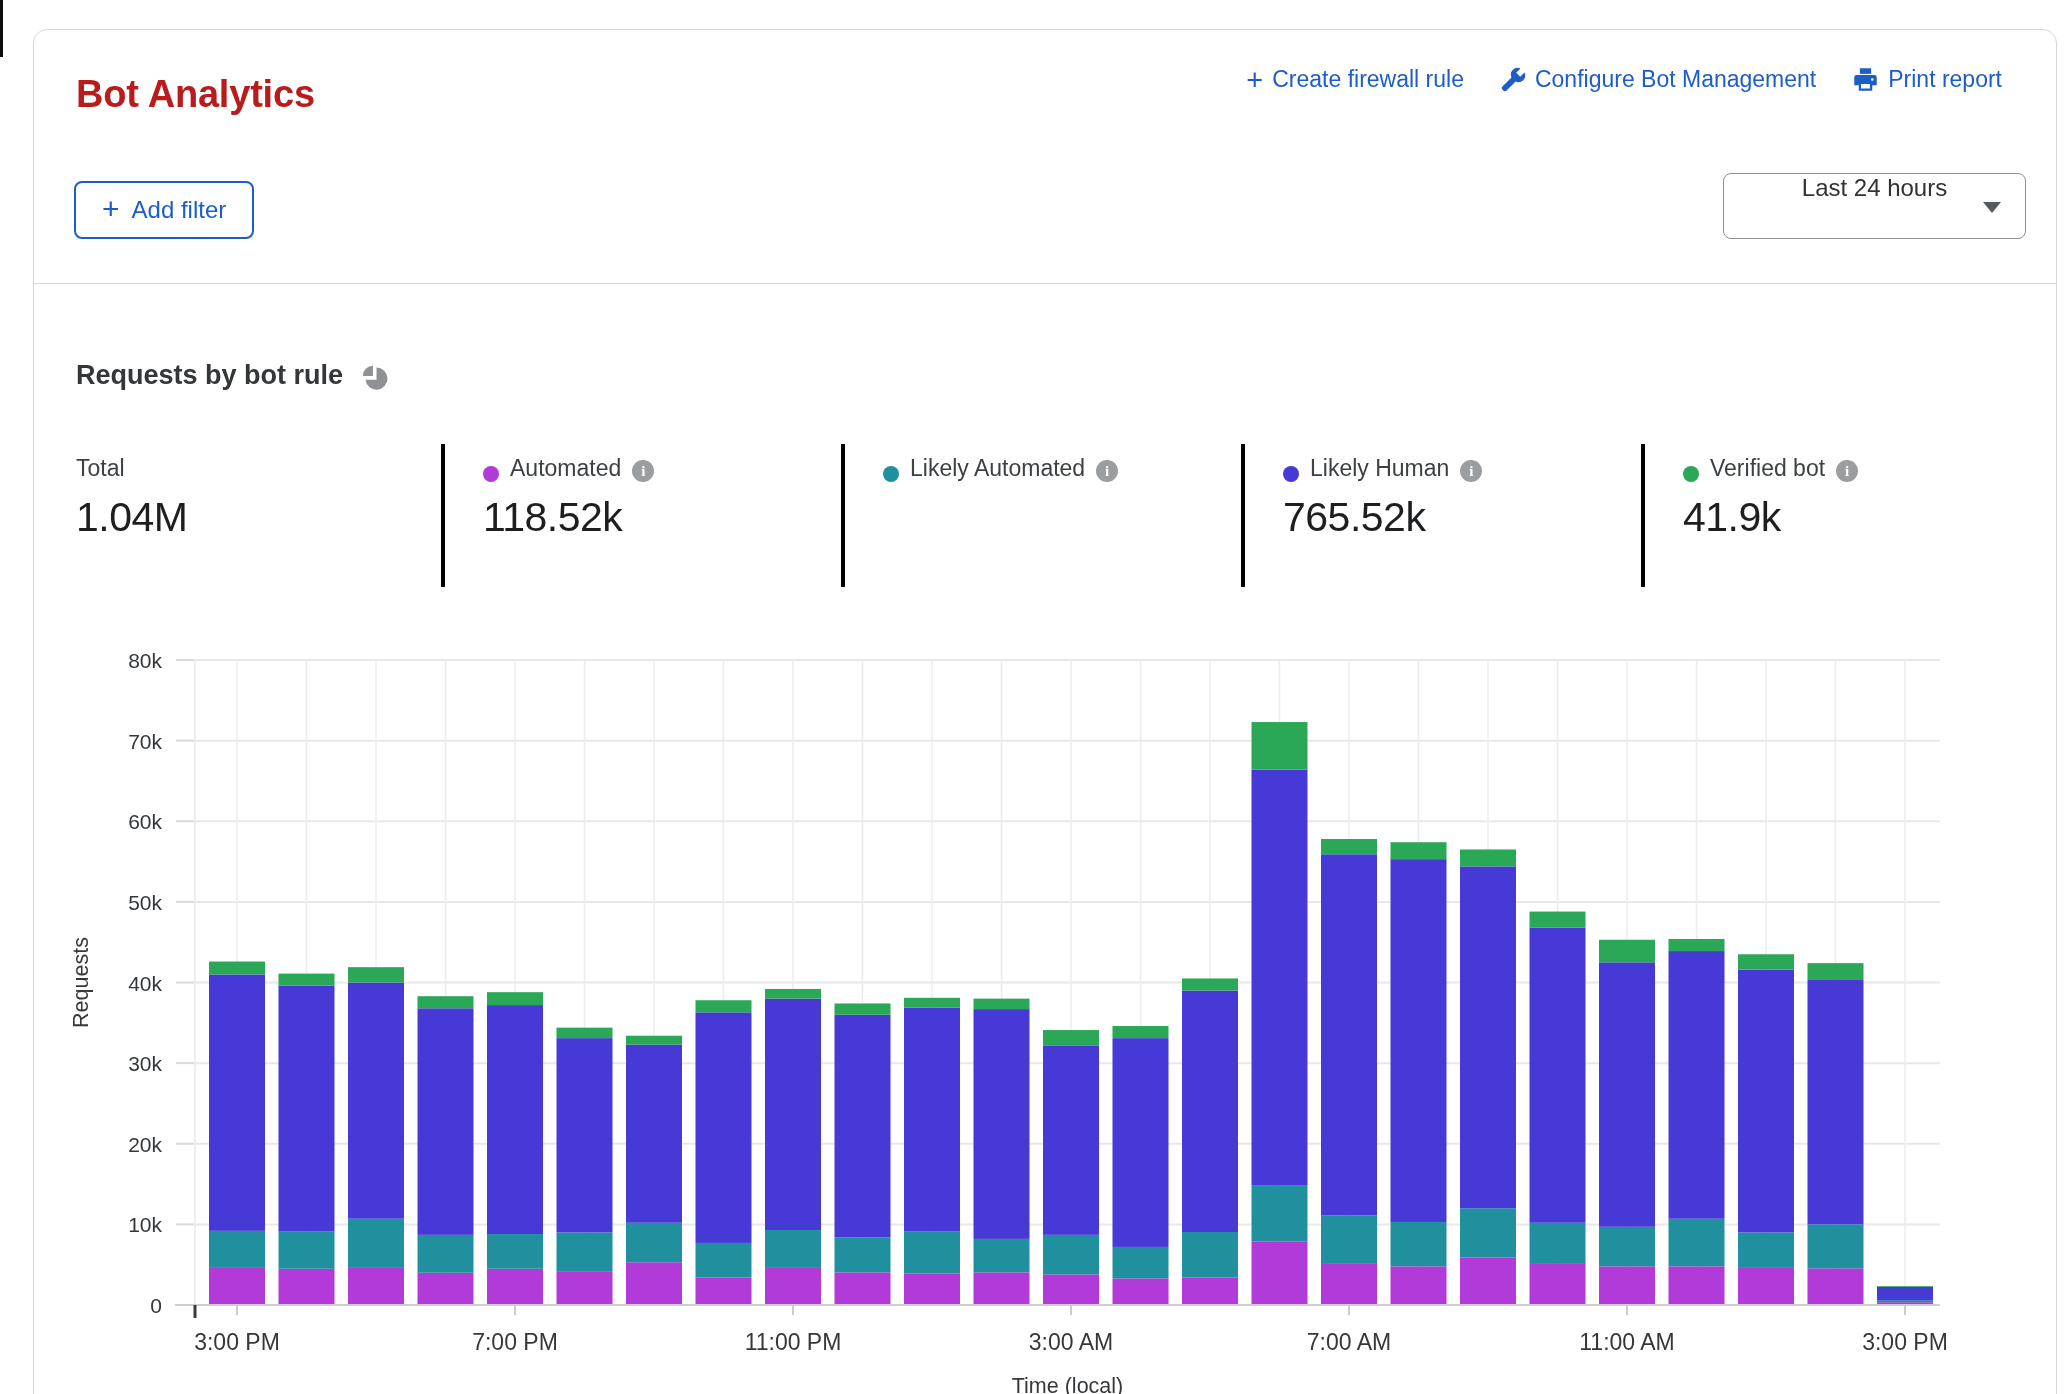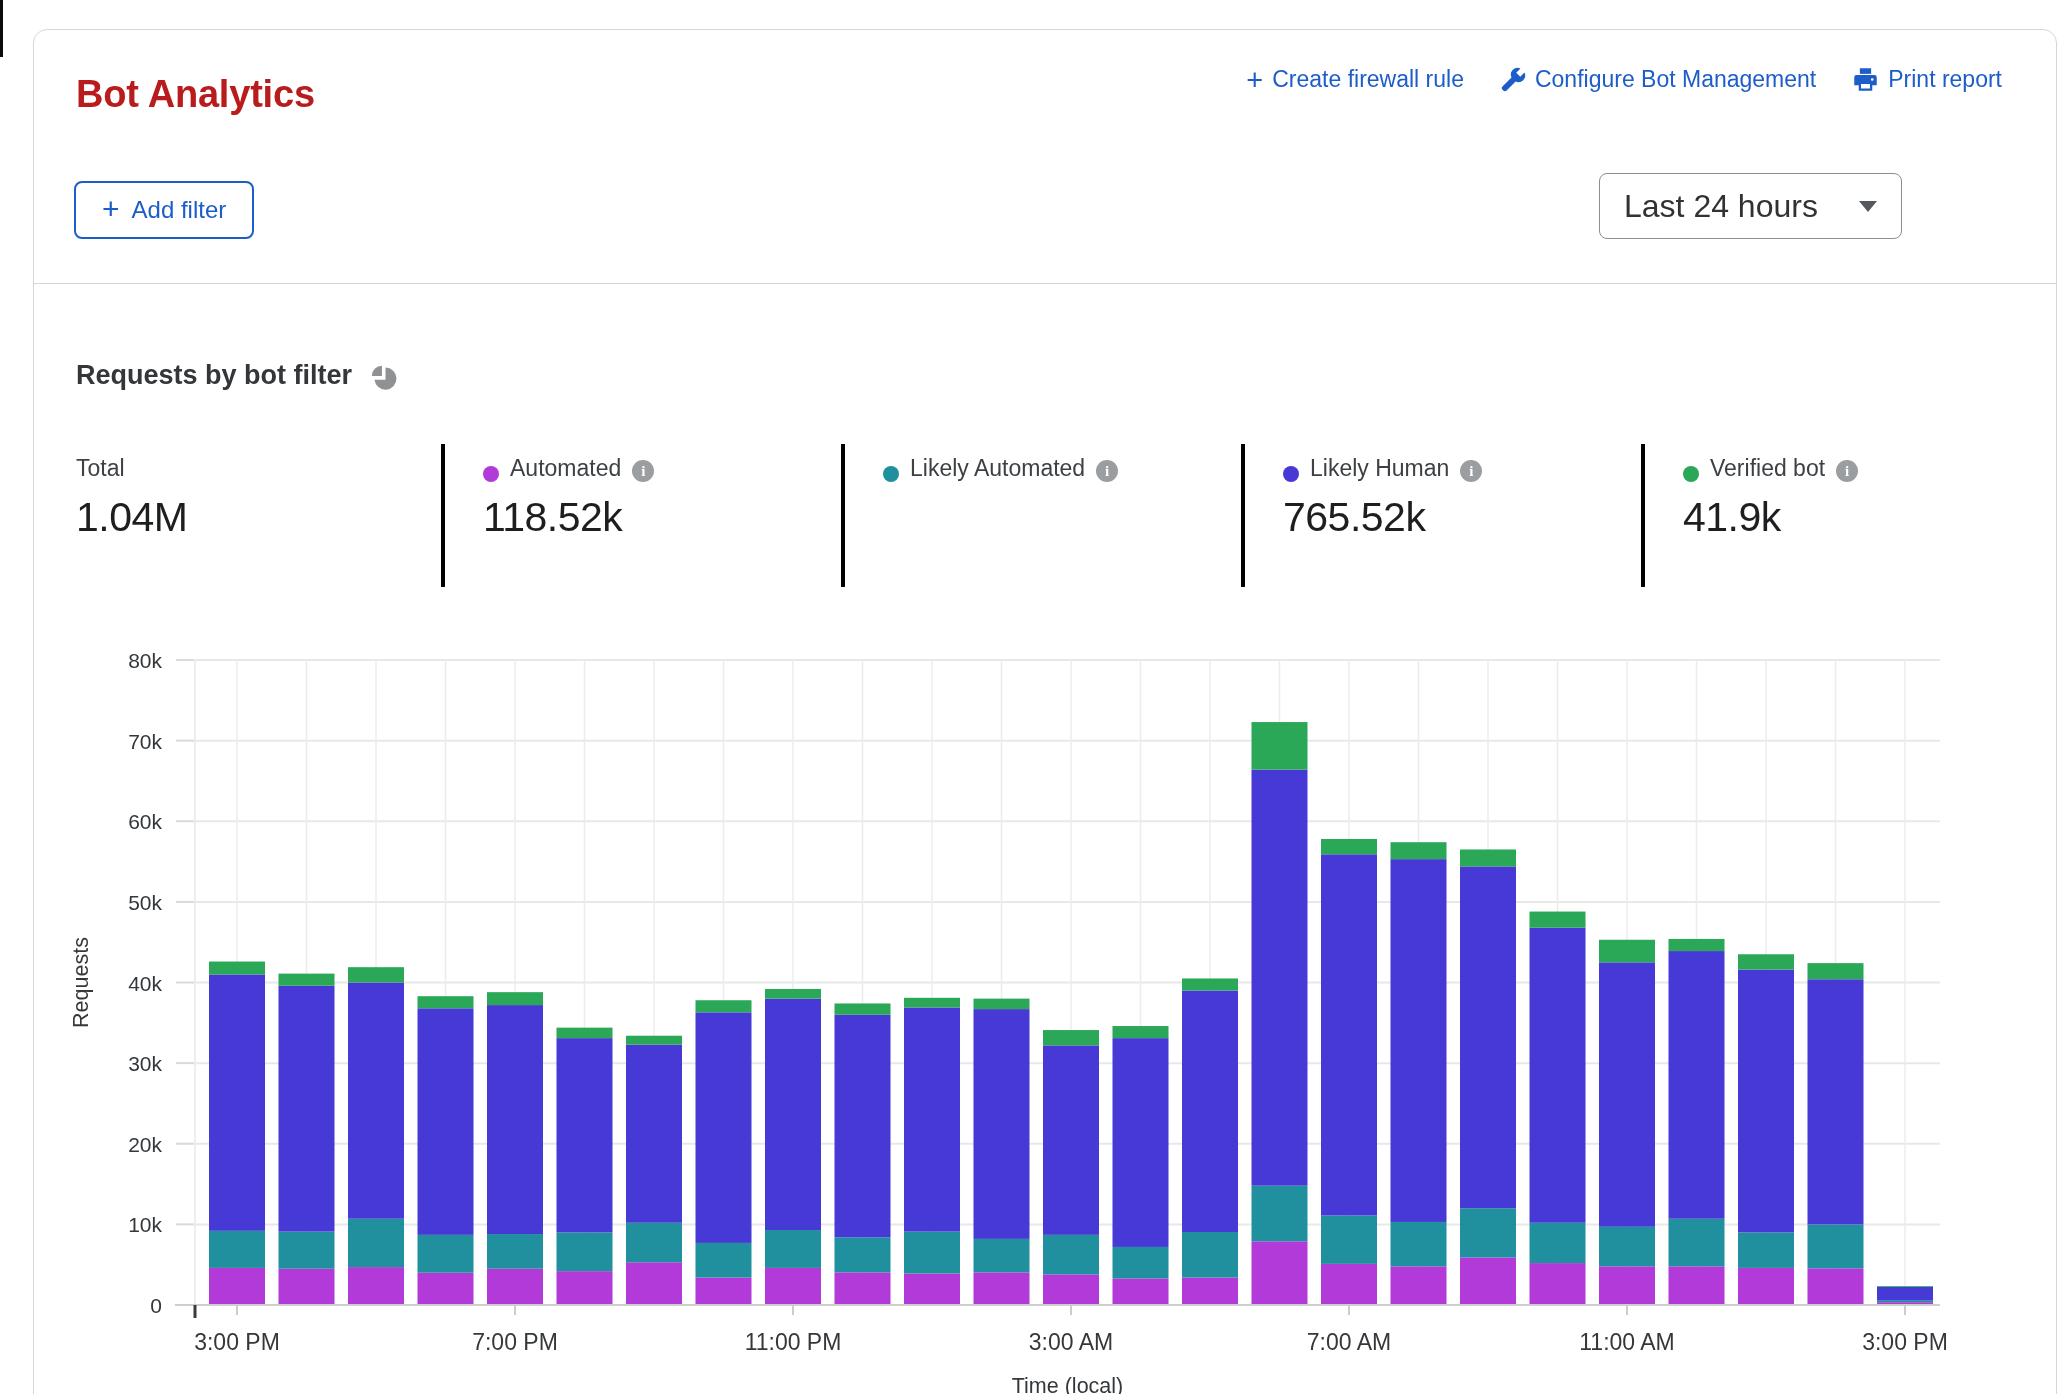--- a/index.html
+++ b/index.html
@@ -24,23 +24,23 @@
   }
   .action-link .plus-glyph { font-size:29px; font-weight:400; line-height:24px; }
   .filter-btn {
     position:absolute; left:40px; top:151px; height:58px; padding:0 26px;
     display:inline-flex; align-items:center; gap:12px; background:#fff;
     border:2px solid #1d5dc9; border-radius:8px; color:#1d5dc9; font-size:24px; cursor:pointer;
     font-family:"Liberation Sans", sans-serif;
   }
   .filter-btn .plus-glyph { font-size:30px; font-weight:400; margin-top:-2px; }
   .time-select {
-    position:absolute; left:1565px; top:143px; width:303px; height:66px;
+    position:absolute; left:1689px; top:143px; width:303px; height:66px;
     border:1px solid #8b8f92; border-radius:8px; background:#fff; cursor:pointer;
-    display:flex; align-items:center; padding:0 24px; font-size:32px; color:#303336;
+    display:flex; align-items:center; padding:0 24px; font-size:24px; color:#303336;flex-direction:column;
   }
   .time-select .caret {
     margin-left:auto; width:0; height:0;
     border-left:9px solid transparent; border-right:9px solid transparent;
     border-top:11px solid #55595d;
   }
   .header-divider { position:absolute; left:0; top:253px; width:100%; height:1px; background:#d6d6d8; }
   .section-head { position:absolute; left:42px; top:330px; display:flex; align-items:center; gap:18px; }
   .section-title { font-size:27px; font-weight:700; color:#33373a; }
   .stats-row { position:absolute; left:0; top:414px; width:100%; height:145px; }
@@ -98,21 +98,21 @@
     </button>
 
     <div class="time-select">
       <span>Last 24 hours</span>
       <span class="caret"></span>
     </div>
 
     <div class="header-divider"></div>
 
     <div class="section-head">
-      <span class="section-title">Requests by bot filter</span>
+      <span class="section-title">Requests by bot rule</span>
       <span style="display:inline-flex; margin-top:4px;">
         <svg width="27" height="27" viewBox="0 0 24 24">
           <path d="M13 12V2.2A9.8 9.8 0 1 1 3.2 13H13z" fill="#8f9194" transform="translate(0.8,1)"></path>
           <path d="M10.6 10.6H1.6a9 9 0 0 1 9-9v9z" fill="#8f9194"></path>
         </svg>
       </span>
     </div>
 
     <div class="stats-row">
         <div class="stat-col" style="left: 42px; width: 365px;">

